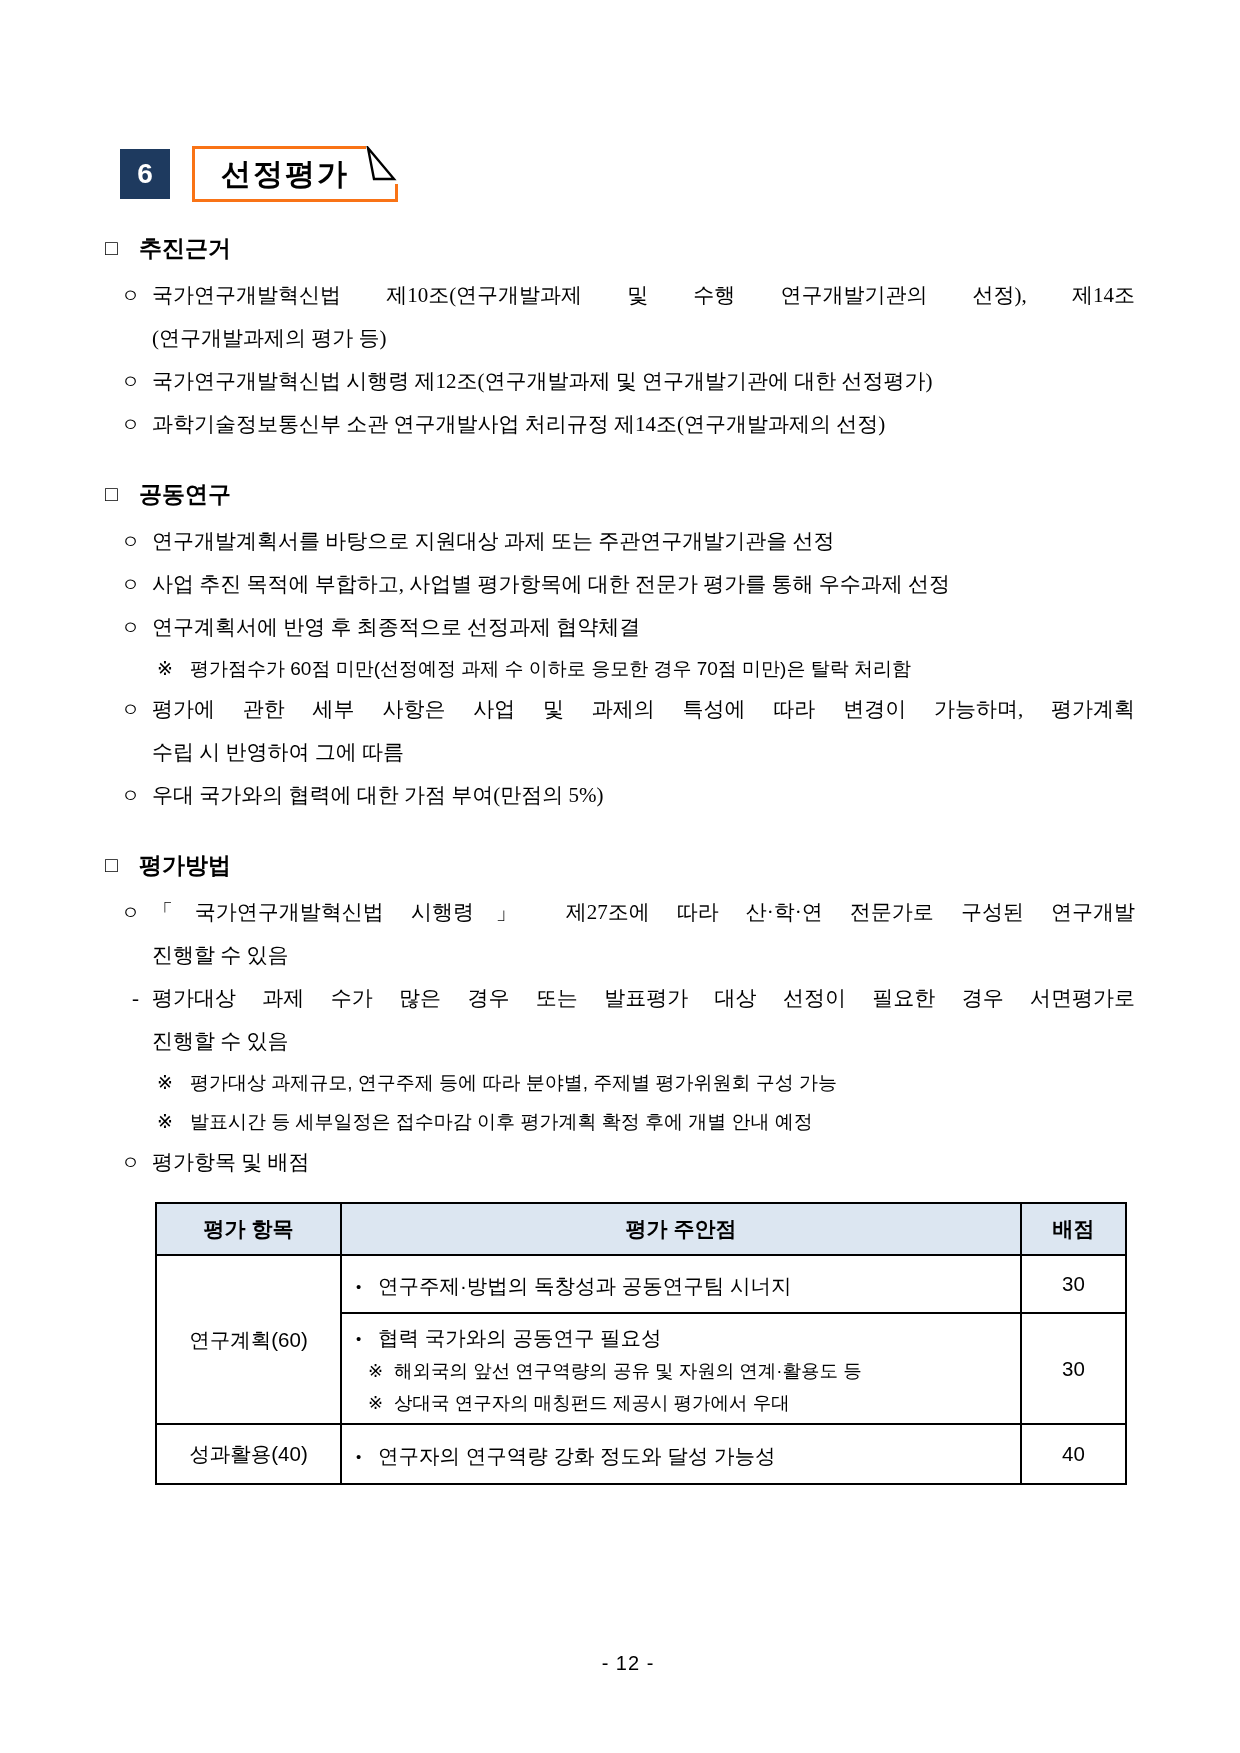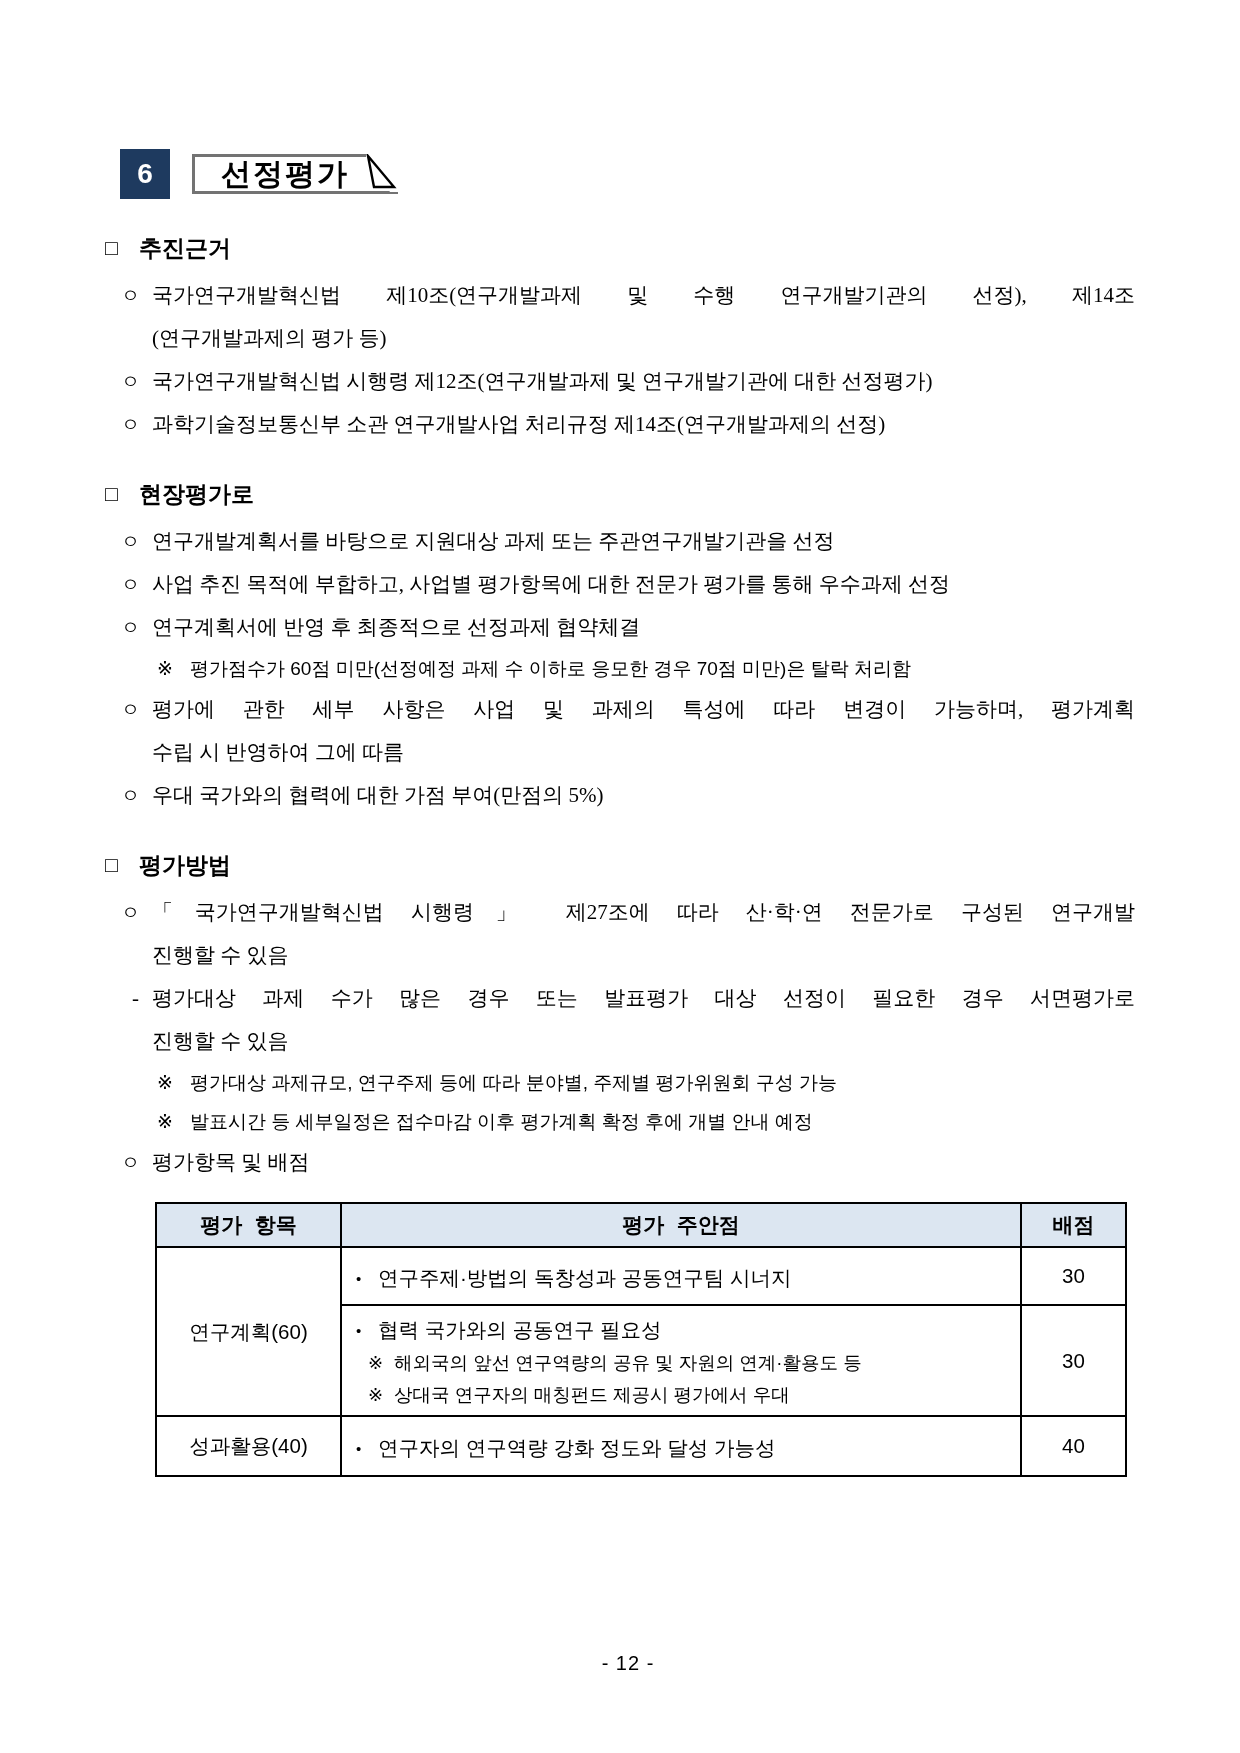--- a/index.html
+++ b/index.html
@@ -22,22 +22,22 @@
     width: 50px; height: 50px;
     background: #1e3a5f;
     color: #fff;
     font-family: "Liberation Sans", "DejaVu Sans", sans-serif;
     font-weight: bold; font-size: 28px;
     display: flex; align-items: center; justify-content: center;
   }
   .titlebox {
     position: relative;
     margin-left: 22px;
-    border: 3px solid #737373;
-    height: 40px;
+    border: 3px solid #f97316;
+    height: 56px;
     padding: 0 46px 0 26px;
     display: flex; align-items: center;
     font-family: "Liberation Sans", "DejaVu Sans", sans-serif;
     font-weight: bold; font-size: 30px;
     letter-spacing: 2px;
     background: #fff;
   }
   .fold { position: absolute; top: -3px; right: -3px; }
 
   
@@ -70,21 +70,21 @@
   table {
     border-collapse: collapse;
     table-layout: fixed;
     width: 970px;
     font-family: "Liberation Sans", "DejaVu Sans", sans-serif;
   }
   th, td { border: 2px solid #000; }
   thead th {
     background: #dce6f1;
     font-weight: bold; font-size: 21px;
-    height: 44px; text-align: center; font-family: Liberation Mono, monospace;
+    height: 52px; text-align: center;
   }
   td { vertical-align: middle; font-size: 20.5px; }
   .c-item { text-align: center; }
   .c-score { text-align: center; }
   .r1 { height: 58px; }
   .r2 { height: 102px; }
   .r3 { height: 60px; }
   .c-focus { padding: 8px 10px 4px 14px; }
   .fline { line-height: 32px; }
   .fline .bm { display: inline-block; width: 22px; font-size: 15px; vertical-align: 1px; }
@@ -138,21 +138,21 @@
     </div>
     <div class="item">
       <span class="marker">ㅇ</span>
       <div class="itext">
         <div class="tl">과학기술정보통신부 소관 연구개발사업 처리규정 제14조(연구개발과제의 선정)</div>
       </div>
     </div>
 
     <div class="sec-h">
       <span class="sqm">□</span>
-      <span>현장평가로</span>
+      <span>공동연구</span>
     </div>
     <div class="item">
       <span class="marker">ㅇ</span>
       <div class="itext">
         <div class="tl">연구개발계획서를 바탕으로 지원대상 과제 또는 주관연구개발기관을 선정</div>
       </div>
     </div>
     <div class="item">
       <span class="marker">ㅇ</span>
       <div class="itext">

